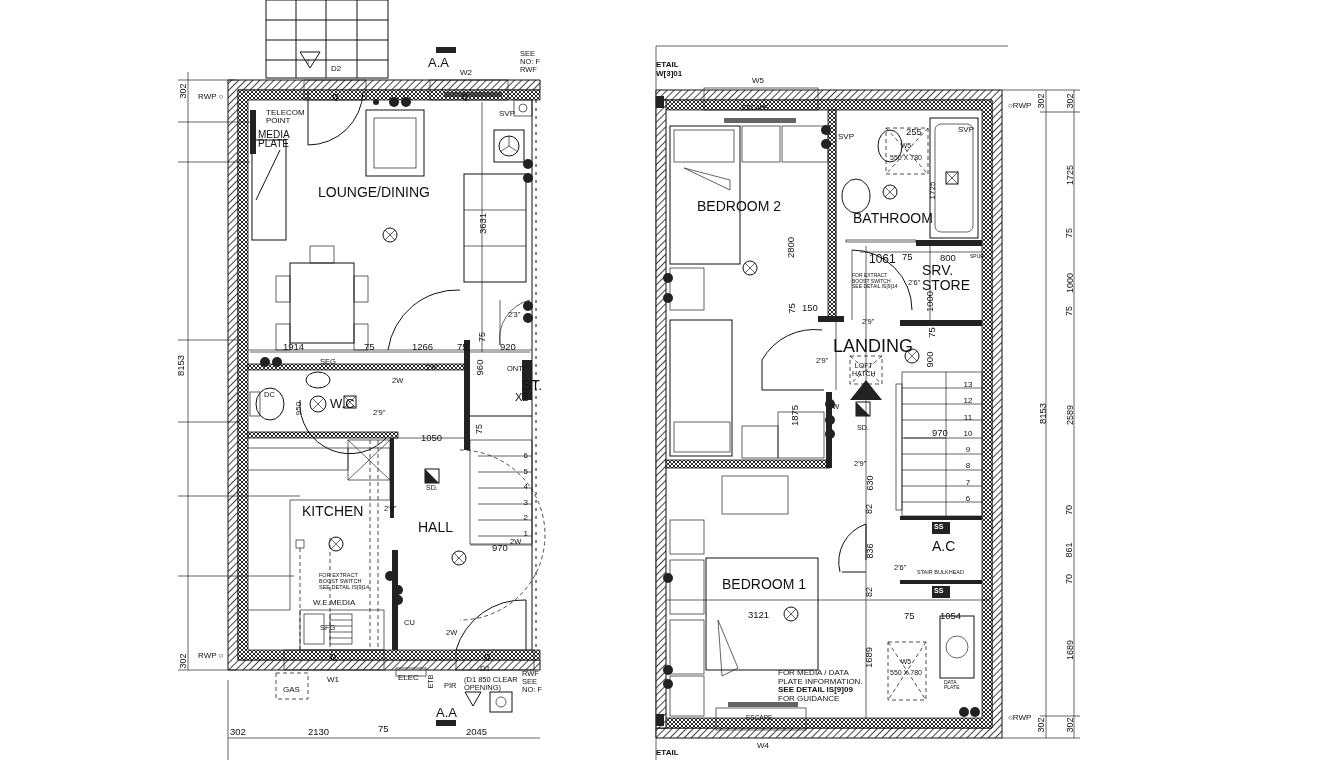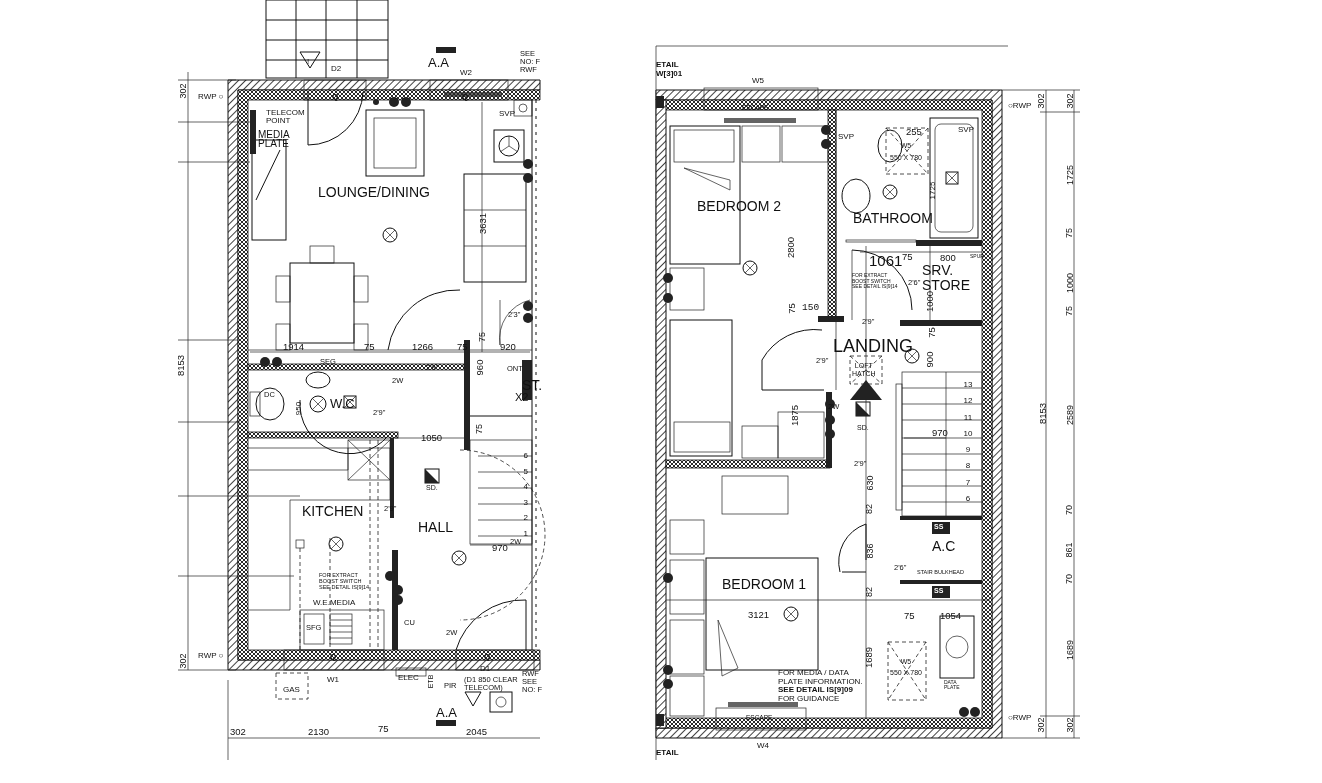--- a/index.html
+++ b/index.html
@@ -334,31 +334,31 @@
   <div style="position:absolute;left:332px;top:92px;font-size:8px;font-weight:bold;">Q</div>
   <div style="position:absolute;left:462px;top:92px;font-size:8px;font-weight:bold;">Q</div>
   <div style="position:absolute;left:330px;top:652px;font-size:8px;font-weight:bold;">Q</div>
   <div style="position:absolute;left:484px;top:652px;font-size:8px;font-weight:bold;">Q</div>
   <div style="position:absolute;left:320px;top:357px;font-size:7.5px;">SEG</div>
   <div style="position:absolute;left:264px;top:390px;font-size:7.5px;">DC</div>
   <div style="position:absolute;left:507px;top:364px;font-size:7.5px;">ONT</div>
   <div style="position:absolute;left:515px;top:391px;font-size:11px;">X2</div>
   <div style="position:absolute;left:426px;top:484px;font-size:7px;">SD.</div>
   <div style="position:absolute;left:313px;top:598px;font-size:8px;">W.E.MEDIA</div>
-  <div style="position:absolute;left:306px;top:623px;font-size:7.5px;">SFG</div>
+  <div style="position:absolute;left:306px;top:623px;font-size:7.5px;padding-left:14px;">SFG</div>
   <div style="position:absolute;left:404px;top:618px;font-size:7.5px;">CU</div>
   <div style="position:absolute;left:327px;top:675px;font-size:8px;">W1</div>
   <div style="position:absolute;left:480px;top:664px;font-size:8px;">D1</div>
   <div style="position:absolute;left:283px;top:685px;font-size:8px;">GAS</div>
   <div style="position:absolute;left:398px;top:673px;font-size:8px;">ELEC</div>
   <div style="position:absolute;left:424px;top:678px;font-size:7px;transform:rotate(-90deg);">ETB</div>
   <div style="position:absolute;left:444px;top:681px;font-size:7.5px;">PIR</div>
   <div style="position:absolute;left:464px;top:676px;font-size:7.5px;line-height:8px;">
     <div>(D1 850 CLEAR</div>
-    <div>TELECOM)</div>
+    <div>OPENING)</div>
   </div>
   <div style="position:absolute;left:319px;top:572px;font-size:5.5px;line-height:6px;">
     <div>FOR EXTRACT</div>
     <div>BOOST SWITCH</div>
     <div>SEE DETAIL IS[9]14</div>
   </div>
   <div style="position:absolute;left:392px;top:376px;font-size:7.5px;">2W</div>
   <div style="position:absolute;left:510px;top:537px;font-size:7.5px;">2W</div>
   <div style="position:absolute;left:446px;top:628px;font-size:7.5px;">2W</div>
   <div style="position:absolute;left:426px;top:363px;font-size:7.5px;">2'9"</div>
@@ -453,28 +453,28 @@
   </div>
   <div style="position:absolute;left:816px;top:356px;font-size:7.5px;">2'9"</div>
   <div style="position:absolute;left:862px;top:317px;font-size:7.5px;">2'9"</div>
   <div style="position:absolute;left:854px;top:459px;font-size:7.5px;">2'9"</div>
   <div style="position:absolute;left:908px;top:278px;font-size:7.5px;">2'6"</div>
   <div style="position:absolute;left:894px;top:563px;font-size:7.5px;">2'6"</div>
 
   <div style="position:absolute;left:906px;top:126px;font-size:9.5px;">255</div>
   <div style="position:absolute;left:924px;top:186px;font-size:8px;transform:rotate(-90deg);">1725</div>
   <div style="position:absolute;left:780px;top:242px;font-size:9.5px;transform:rotate(-90deg);">2800</div>
-  <div style="position:absolute;left:869px;top:252px;font-size:15px;">1061</div>
+  <div style="position:absolute;left:869px;top:252px;font-size:12px;">1061</div>
   <div style="position:absolute;left:902px;top:251px;font-size:9.5px;">75</div>
   <div style="position:absolute;left:940px;top:252px;font-size:9.5px;">800</div>
   <div style="position:absolute;left:919px;top:296px;font-size:9.5px;transform:rotate(-90deg);">1000</div>
   <div style="position:absolute;left:926px;top:327px;font-size:9.5px;transform:rotate(-90deg);">75</div>
   <div style="position:absolute;left:922px;top:354px;font-size:9.5px;transform:rotate(-90deg);">900</div>
   <div style="position:absolute;left:786px;top:303px;font-size:9.5px;transform:rotate(-90deg);">75</div>
-  <div style="position:absolute;left:802px;top:302px;font-size:9.5px;font-family:Liberation Mono, monospace;">150</div>
+  <div style="position:absolute;left:802px;top:302px;font-size:9.5px;">150</div>
   <div style="position:absolute;left:784px;top:410px;font-size:9.5px;transform:rotate(-90deg);">1875</div>
   <div style="position:absolute;left:932px;top:427px;font-size:9.5px;">970</div>
   <div style="position:absolute;left:862px;top:478px;font-size:9px;transform:rotate(-90deg);">630</div>
   <div style="position:absolute;left:864px;top:504px;font-size:9px;transform:rotate(-90deg);">82</div>
   <div style="position:absolute;left:862px;top:546px;font-size:9px;transform:rotate(-90deg);">836</div>
   <div style="position:absolute;left:864px;top:587px;font-size:9px;transform:rotate(-90deg);">82</div>
   <div style="position:absolute;left:748px;top:609px;font-size:9.5px;">3121</div>
   <div style="position:absolute;left:904px;top:610px;font-size:9.5px;">75</div>
   <div style="position:absolute;left:940px;top:610px;font-size:9.5px;">1054</div>
   <div style="position:absolute;left:858px;top:652px;font-size:9.5px;transform:rotate(-90deg);">1689</div>

